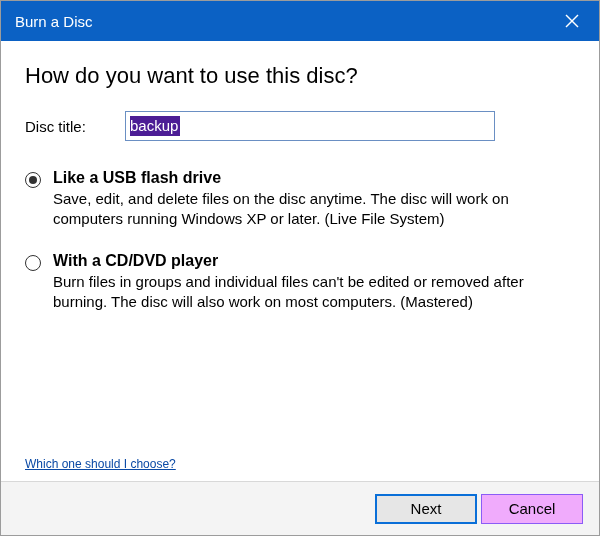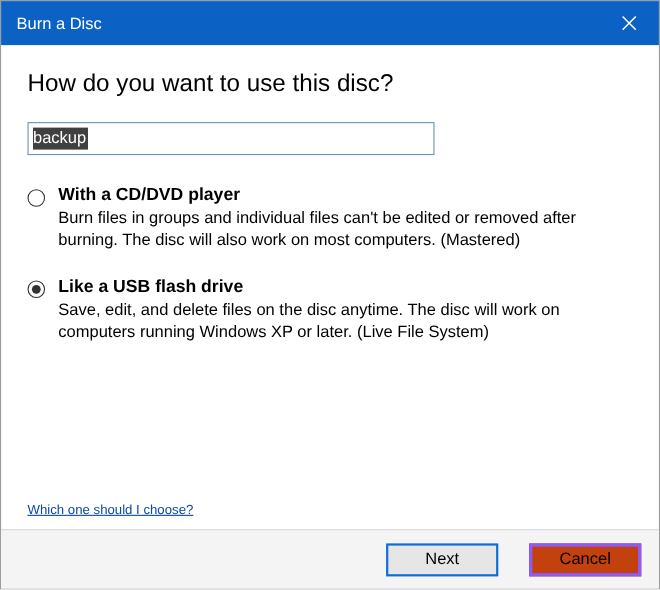--- a/index.html
+++ b/index.html
@@ -61,21 +61,21 @@
   .field-row .input-wrap {
     width: 370px;
     height: 30px;
     border: 1px solid #6a8fc3;
     padding: 3px 4px;
     display: flex;
     align-items: center;
     background: #fff;
   }
   .field-row .input-val {
-    background: #404040;
+    background: #4c1d95;
     color: #fff;
     padding: 1px 2px 1px 0;
     font-size: 15px;
     line-height: 18px;
   }
   .option {
     display: flex;
     margin-bottom: 22px;
   }
   .option .radio-col {
@@ -114,27 +114,27 @@
     cursor: pointer;
   }
   .button-bar {
     border-top: 1px solid #d8d8d8;
     background: #f4f4f4;
     height: 54px;
     display: flex;
     align-items: center;
     justify-content: flex-end;
     padding: 0 16px;
-    gap: 28px;
+    gap: 4px;
   }
   .btn {
     min-width: 102px;
     height: 30px;
-    background: #c2410c;
-    border: 3px solid #8b5cf6;
+    background: #f0abfc;
+    border: 1px solid #8b5cf6;
     font-size: 15px;
     display: flex; align-items: center; justify-content: center;
     cursor: default;
   }
   .btn.primary {
     border: 2px solid #0a6fd8;
     background: #e6e6e6;
   }
 </style>
 </head>
@@ -150,47 +150,48 @@
         <line x1="13" y1="1" x2="1" y2="13" stroke="#fff" stroke-width="1.4"></line>
       </svg>
     </div>
   </div>
 
   <div class="content">
 
     <div class="heading">How do you want to use this disc?</div>
 
     <div class="field-row">
+      <div class="label">Disc title:</div>
       <div class="input-wrap">
         <span class="input-val">backup</span>
-      </div>
-    </div>
-
-    <div class="option">
-      <div class="radio-col">
-        <div class="radio-outer"></div>
-      </div>
-      <div class="text-col">
-        <div class="opt-title">With a CD/DVD player</div>
-        <div class="opt-desc">Burn files in groups and individual files can't be edited or removed after burning. The disc will also work on most computers. (Mastered)</div>
       </div>
     </div>
 
     <div class="option">
       <div class="radio-col">
         <div class="radio-outer checked">
             <div class="radio-inner"></div>
           </div>
       </div>
       <div class="text-col">
         <div class="opt-title">Like a USB flash drive</div>
         <div class="opt-desc">Save, edit, and delete files on the disc anytime. The disc will work on computers running Windows XP or later. (Live File System)</div>
       </div>
     </div>
 
+    <div class="option">
+      <div class="radio-col">
+        <div class="radio-outer"></div>
+      </div>
+      <div class="text-col">
+        <div class="opt-title">With a CD/DVD player</div>
+        <div class="opt-desc">Burn files in groups and individual files can't be edited or removed after burning. The disc will also work on most computers. (Mastered)</div>
+      </div>
+    </div>
+
     <div style="flex:1"></div>
 
     <div>
       <span class="help-link">Which one should I choose?</span>
     </div>
 
   </div>
 
   <div class="button-bar">
     <div class="btn primary">Next</div>

